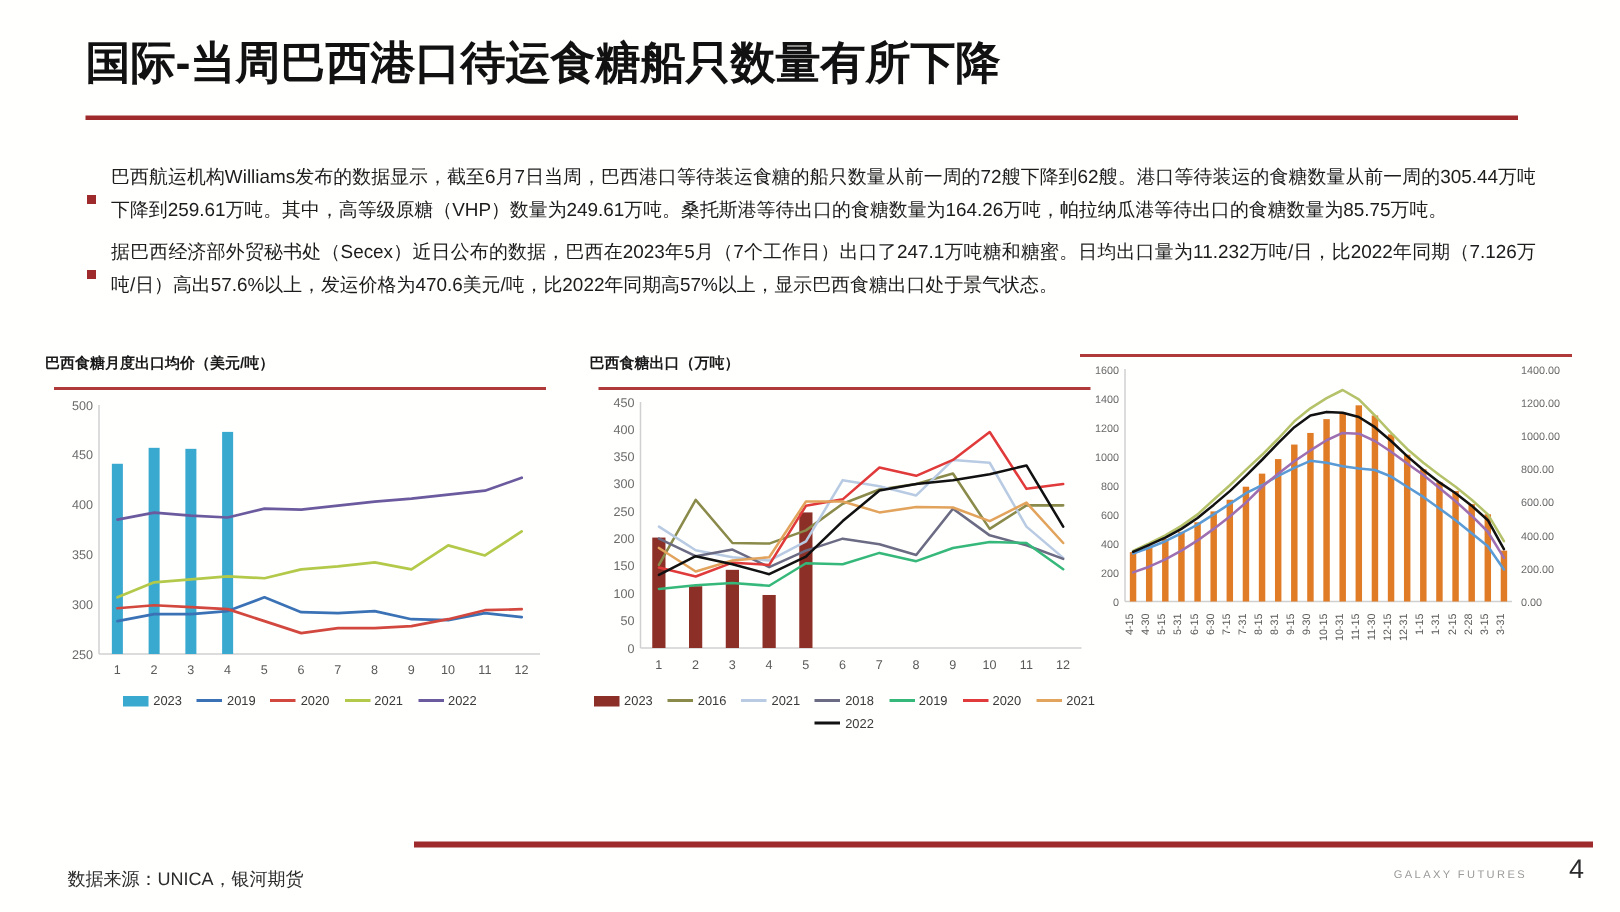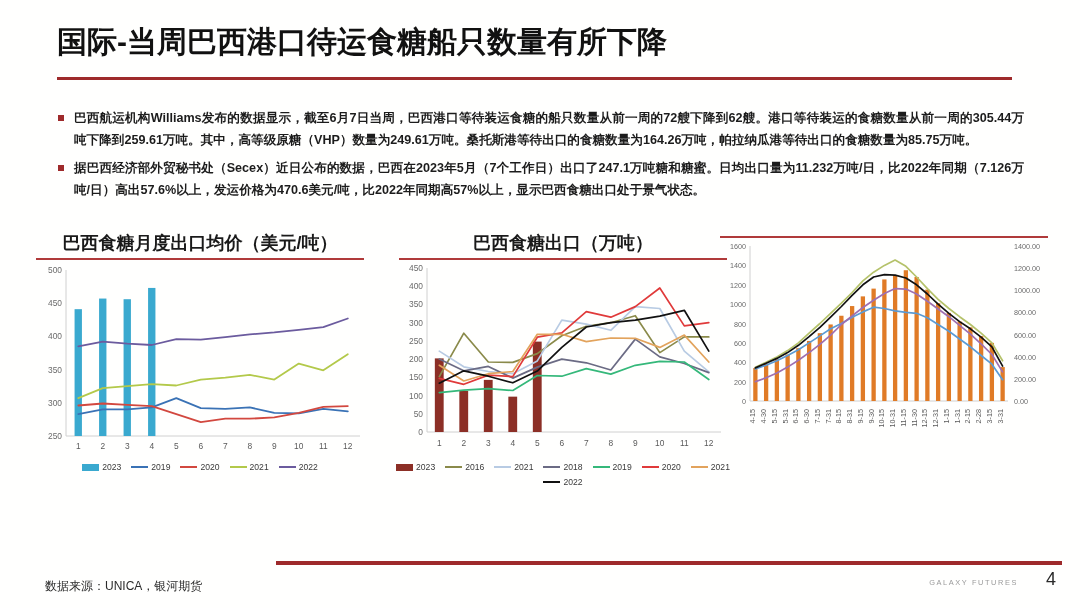--- a/index.html
+++ b/index.html
@@ -26,37 +26,37 @@
     display:flex;align-items:center;gap:9px;
   }
   .logo-mark{width:46px;height:34px;position:relative;}
   .logo-text{
     font-size:27px;font-weight:bold;color:#1a1a1a;
     letter-spacing:1px;line-height:1;
   }
 
   
   .bullets{position:absolute;left:58px;top:108px;width:966px;}
-  .bullet{display:flex;align-items:flex-start;margin-bottom:7px;font-weight:bold;}
+  .bullet{display:flex;align-items:center;margin-bottom:7px;}
   .bullet-sq{
     width:6px;height:6px;background:#9e2a2b;flex:0 0 6px;
     margin-top:7px;margin-right:10px;
   }
   .bullet-txt{
     font-size:12.6px;line-height:1.72;color:#1c1c1c;
     text-align:justify;flex:1;
   }
 
   
   .card{position:absolute;top:232px;width:340px;height:262px;}
   .card.c1{left:30px;}
   .card.c2{left:393px;}
   .card.c3{left:714px;}
   .card-title{
-    text-align:center;font-size:18px;font-weight:bold;color:#1a1a1a;
+    font-size:10px;font-weight:bold;color:#1a1a1a;
     height:22px;line-height:22px;
   }
   .card-rule{height:2px;background:#b03a3a;margin:4px 6px 0 6px;}
   .plot{position:relative;width:340px;height:200px;}
   svg{display:block;}
   .legend{
     display:flex;flex-wrap:wrap;justify-content:center;
     gap:5px 10px;margin-top:2px;
   }
   .lg-item{display:flex;align-items:center;gap:3px;font-size:8.6px;color:#3a3a3a;}

